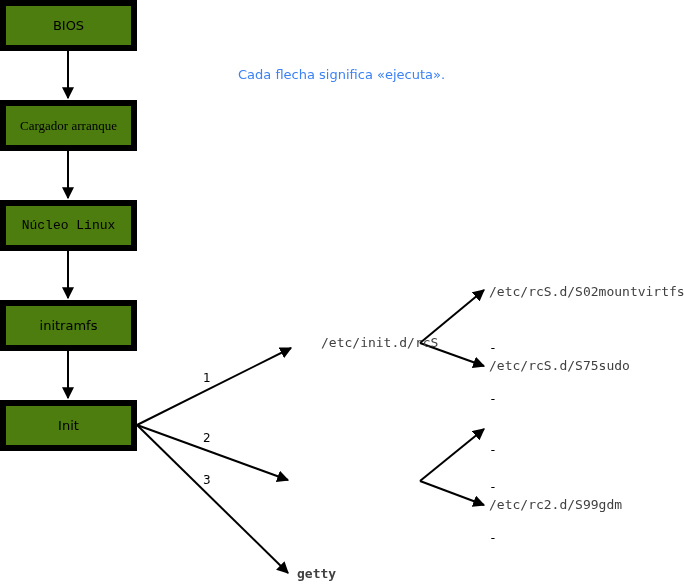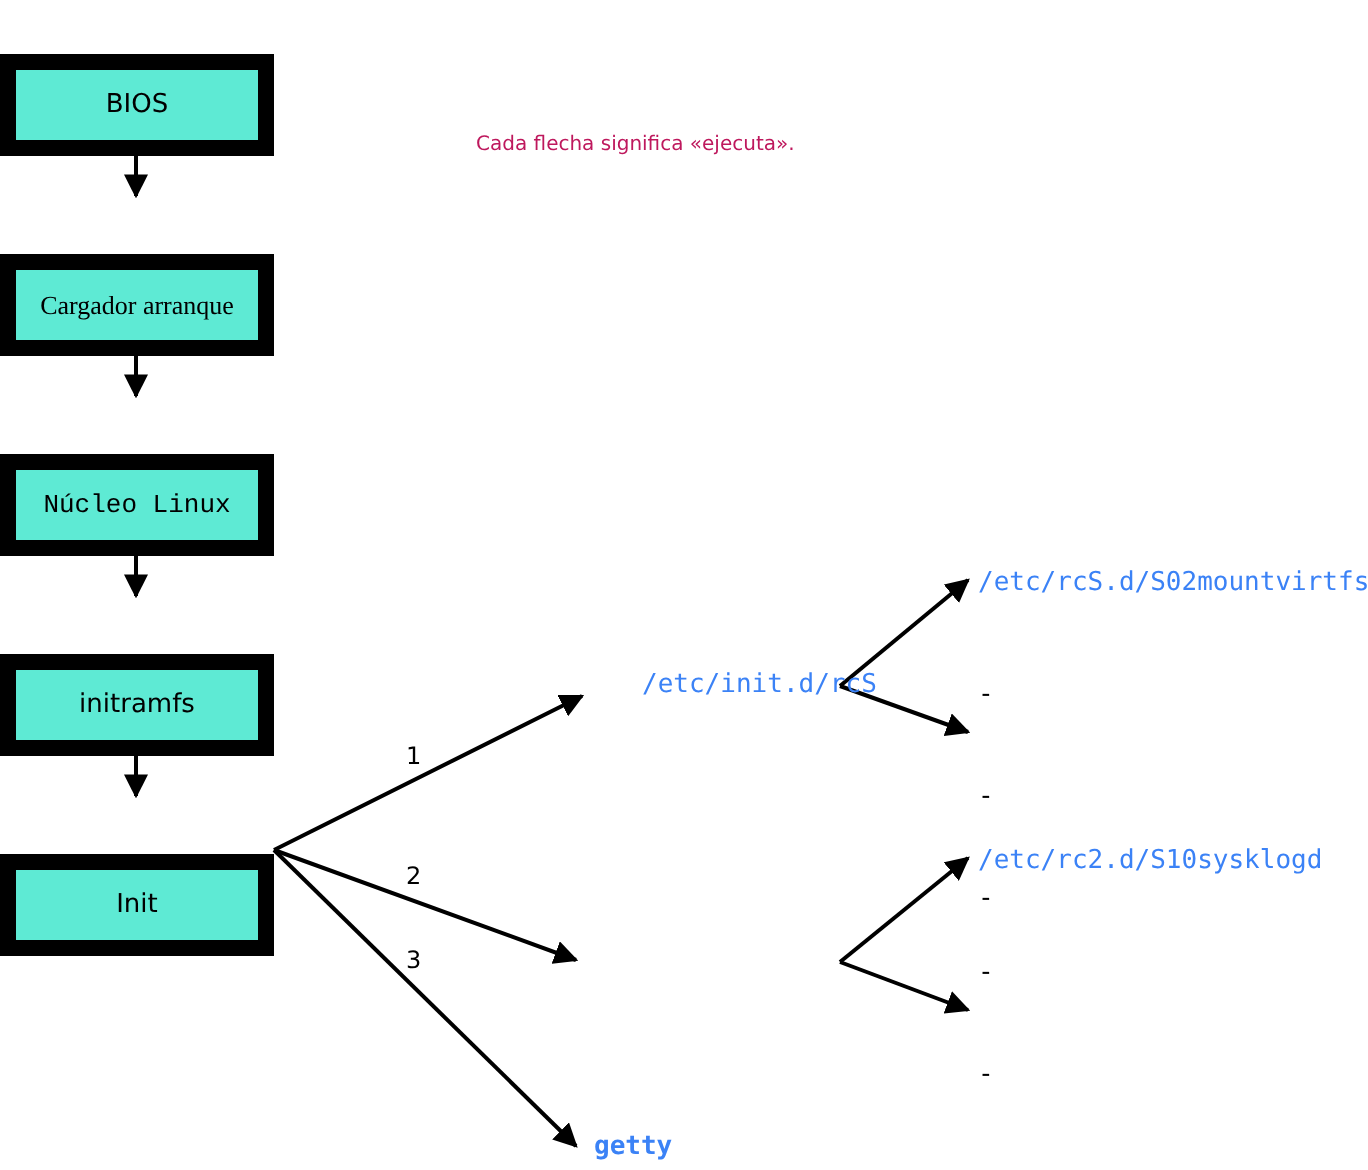--- a/index.html
+++ b/index.html
@@ -18,37 +18,36 @@
   #edges {
     position: absolute;
     left: 0;
     top: 0;
     width: 684px;
     height: 585px;
   }
   .node-box {
     position: absolute;
     box-sizing: border-box;
-    border: 8px solid #000000;
-    background: #5eead4;
+    border: 6px solid #000000;
+    background: #4d7c0f;
     display: flex;
     align-items: center;
     justify-content: center;
     font-family: "DejaVu Sans", sans-serif;
     font-size: 13px;
     color: #000000;
     line-height: 1;
     white-space: nowrap;
-    margin-top: 27px;
   }
   .mono-label {
     position: absolute;
     font-family: "DejaVu Sans Mono", monospace;
     font-size: 13px;
-    color: #3b82f6;
+    color: #404040;
     white-space: pre;
     line-height: 14px;
   }
   .ellipsis-dots {
     position: absolute;
     font-family: "DejaVu Sans Mono", monospace;
     font-size: 13px;
     color: #000000;
     line-height: 17px;
     white-space: pre;
@@ -56,22 +55,22 @@
   .edge-number {
     position: absolute;
     font-family: "DejaVu Sans", sans-serif;
     font-size: 12px;
     color: #000000;
     line-height: 1;
   }
   .caption {
     position: absolute;
     font-family: "DejaVu Sans", sans-serif;
-    font-size: 10px;
-    color: #be185d;
+    font-size: 13px;
+    color: #3b82f6;
     white-space: nowrap;
     line-height: 1;
   }
 </style>
 </head>
 <body>
 
 <div id="canvas">
 
   <svg id="edges" viewBox="0 0 684 585" width="684" height="585" xmlns="http://www.w3.org/2000/svg">
@@ -121,21 +120,22 @@
 
   <div class="mono-label" style="left:297px; top:336px;margin-left:24px;">/etc/init.d/rcS</div>
   <div class="mono-label" style="left:297px; top:567px;font-weight:bold;">getty</div>
 
   <div class="mono-label" style="left:489px; top:285px;">/etc/rcS.d/S02mountvirtfs</div>
   <div class="ellipsis-dots" style="left:489px; top:305px;">
     <div>-</div>
     <div>-</div>
     <div>-</div>
   </div>
+  <div class="mono-label" style="left:489px; top:359px;">/etc/rcS.d/S75sudo</div>
 
-  <div class="mono-label" style="left:489px; top:424px;">/etc/rc2.d/S10sysklogd</div>
   <div class="ellipsis-dots" style="left:489px; top:444px;">
     <div>-</div>
     <div>-</div>
     <div>-</div>
   </div>
+  <div class="mono-label" style="left:489px; top:498px;">/etc/rc2.d/S99gdm</div>
 
 </div>
 
 </body></html>

